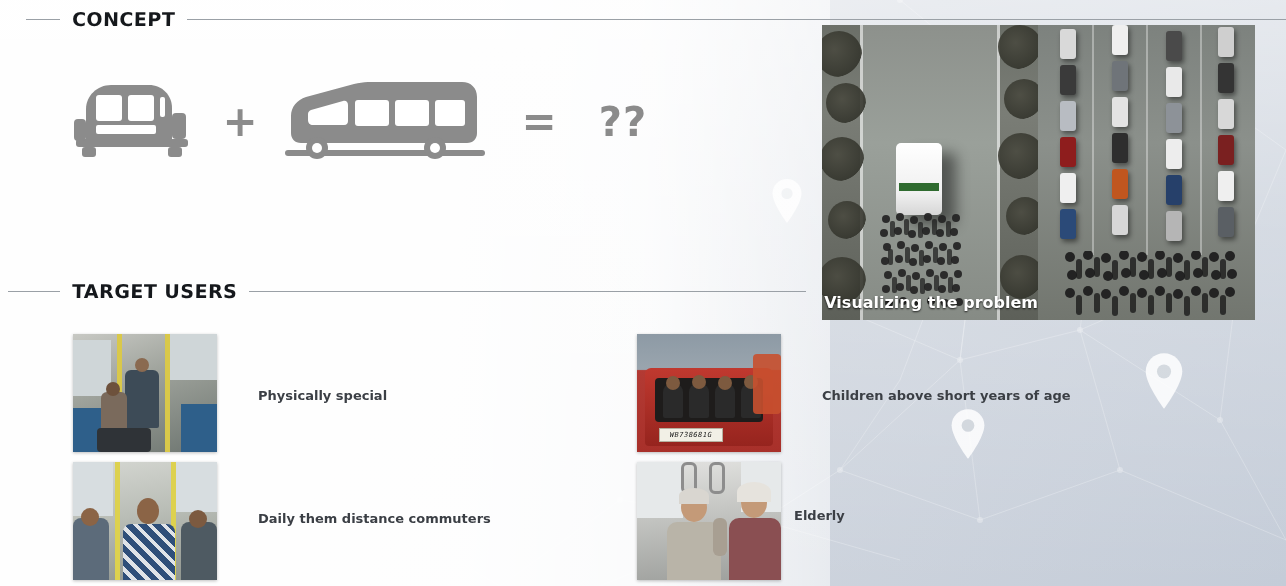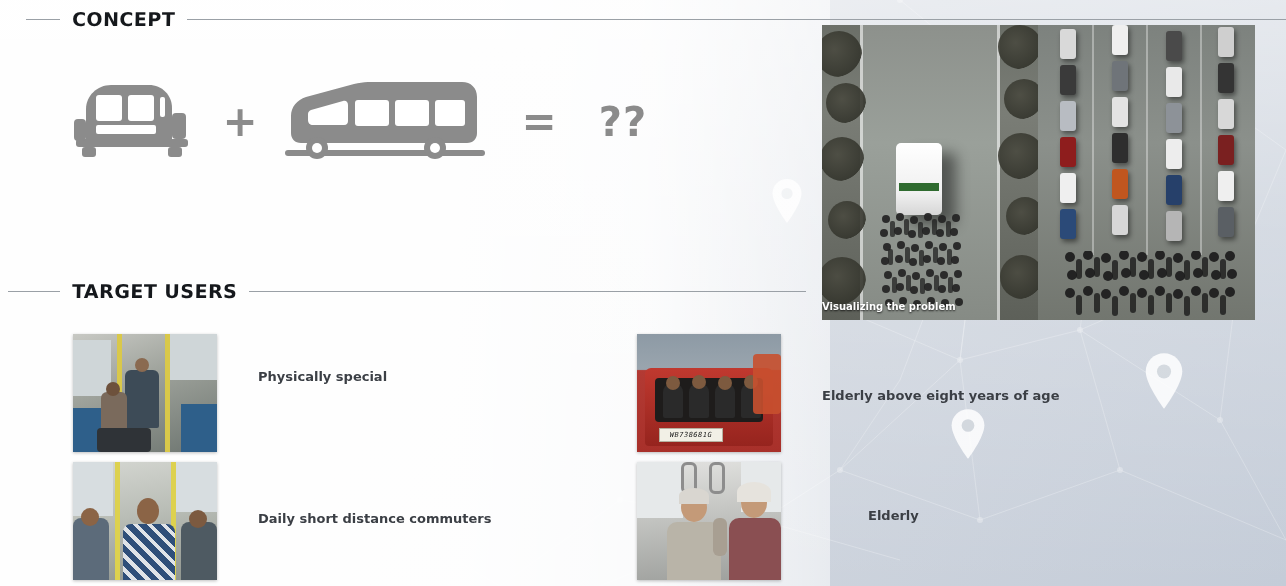--- a/index.html
+++ b/index.html
@@ -138,23 +138,23 @@
     background: #2c2c2c;
     display: flex;
   }
   .collage-half { position: relative; overflow: hidden; }
   #collage-left { width: 216px; height: 295px; }
   #collage-right { width: 217px; height: 295px; }
   .collage-caption {
     position: absolute;
     left: 0; right: 0;
     bottom: 8px;
-    text-align: left;
+    text-align: right;
     color: #ffffff;
-    font-size: 10px;
+    font-size: 16px;
     font-weight: bold;
     font-family: "DejaVu Sans", sans-serif;
     text-shadow: 0 1px 2px rgba(0,0,0,0.8);
     z-index: 5;
   }
 
   
   .road {
     position: absolute; inset: 0;
     background:
@@ -583,21 +583,21 @@
         <div class="seatblue" style="left:108px; top:70px; width:36px; height:48px;"></div>
         <div class="pole" style="left:44px; top:0; height:118px;"></div>
         <div class="pole" style="left:92px; top:0; height:118px;"></div>
         <div class="person" style="left:52px; top:36px; width:34px; height:58px;"></div>
         <div class="head" style="left:62px; top:24px;"></div>
         <div class="person" style="left:28px; top:58px; width:26px; height:52px; background:#7a6a5c;"></div>
         <div class="head" style="left:33px; top:48px; background:#6d513c;"></div>
         <div style="position:absolute; left:24px; top:94px; width:54px; height:24px; background:#2f3337; border-radius:4px;"></div>
       </div>
     </div>
-    <div class="tu-label" style="left:258px; top:369px;">Physically special</div>
+    <div class="tu-label" style="left:258px; top:388px;">Physically special</div>
   </div>
 
   <div class="tu-item">
     <div class="tu-photo-wide" style="left:637px; top:334px;">
       <div class="p3">
         <div class="auto-body"></div>
         <div class="cabin"></div>
         <div class="girl" style="left:26px;"></div>
         <div class="ghead" style="left:29px; top:42px;"></div>
         <div class="girl" style="left:52px;"></div>
@@ -605,53 +605,53 @@
         <div class="girl" style="left:78px;"></div>
         <div class="ghead" style="left:81px; top:42px;"></div>
         <div class="girl" style="left:104px;"></div>
         <div class="ghead" style="left:107px; top:41px;"></div>
         <div style="position:absolute; left:116px; top:20px; width:28px; height:60px; background:#c8502f; border-radius:4px; opacity:0.9;"></div>
         <div class="plate">
             <div class="plate-text">WB738681G</div>
           </div>
       </div>
     </div>
-    <div class="tu-label" style="left:822px; top:388px;">Elderly above eight years of age</div>
+    <div class="tu-label" style="left:822px; top:388px;">Children above short years of age</div>
   </div>
 
   <div class="tu-item">
     <div class="tu-photo" style="left:73px; top:462px;">
       <div class="p2">
         <div class="win" style="left:0; top:0; width:40px; height:54px;"></div>
         <div class="win" style="left:100px; top:0; width:44px; height:50px;"></div>
         <div class="pole" style="left:42px; top:0; height:118px;"></div>
         <div class="pole" style="left:98px; top:0; height:118px;"></div>
         <div class="shirt" style="left:50px; top:62px; width:52px; height:56px;"></div>
         <div class="head" style="left:64px; top:36px;"></div>
         <div style="position:absolute; left:0px; top:56px; width:36px; height:62px; background:#5c6b7a; border-radius:8px 8px 0 0;"></div>
         <div style="position:absolute; left:8px; top:46px; width:18px; height:18px; border-radius:50%; background:#8b6446;"></div>
         <div style="position:absolute; left:108px; top:60px; width:36px; height:58px; background:#4e5a62; border-radius:8px 8px 0 0;"></div>
         <div style="position:absolute; left:116px; top:48px; width:18px; height:18px; border-radius:50%; background:#7c5a40;"></div>
       </div>
     </div>
-    <div class="tu-label" style="left:258px; top:511px;">Daily short distance commuters</div>
+    <div class="tu-label" style="left:258px; top:511px;">Daily them distance commuters</div>
   </div>
 
   <div class="tu-item">
     <div class="tu-photo-wide" style="left:637px; top:462px;">
       <div class="p4">
         <div class="win" style="left:0; top:0; width:46px; height:56px;"></div>
         <div class="win" style="left:104px; top:0; width:40px; height:50px;"></div>
         <div class="handle" style="left:44px; top:0px;"></div>
         <div class="handle" style="left:72px; top:0px;"></div>
         <div class="coat" style="left:30px; top:60px; width:54px; height:58px;"></div>
         <div class="head" style="left:44px; top:30px; width:26px; height:30px;"></div>
         <div class="hair" style="left:42px; top:26px; width:30px; height:16px;"></div>
         <div class="coat" style="left:92px; top:56px; width:52px; height:62px; background:#8a4f52;"></div>
         <div class="head" style="left:104px; top:26px; width:26px; height:30px;"></div>
         <div class="hair" style="left:100px; top:20px; width:34px; height:20px; background:#e6e3dd;"></div>
         <div style="position:absolute; left:76px; top:56px; width:14px; height:38px; background:#a89f92; border-radius:6px;"></div>
       </div>
     </div>
-    <div class="tu-label" style="left:868px; top:508px;">Elderly</div>
+    <div class="tu-label" style="left:794px; top:508px;">Elderly</div>
   </div>
 
 </div>
 
 </body></html>

